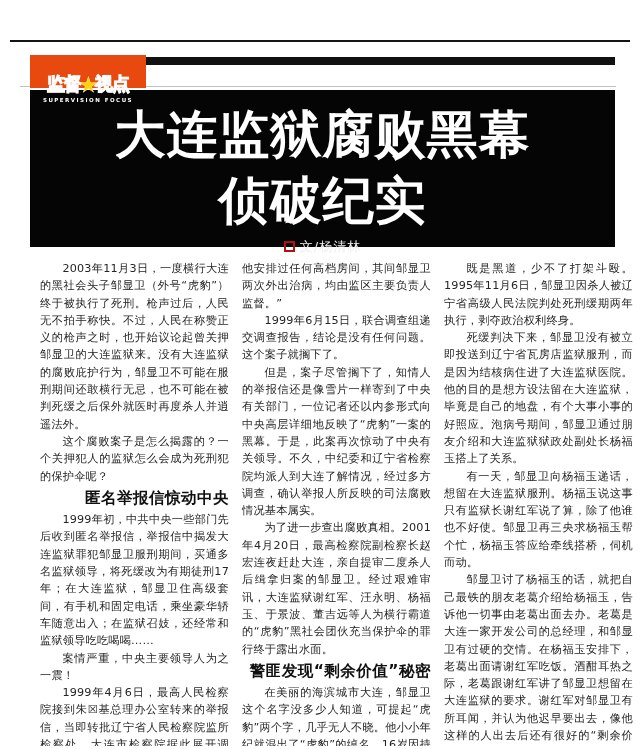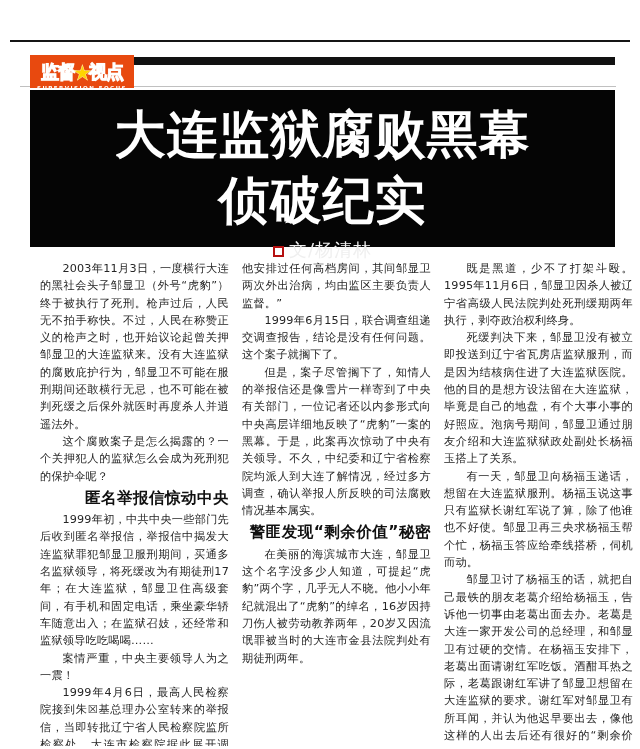--- a/index.html
+++ b/index.html
@@ -12,24 +12,24 @@
   }
   .page { position: absolute; inset: 0; width: 640px; height: 749px; background: #fff; }
 
   .top-rule {
     position: absolute; left: 10px; top: 40px; width: 620px; height: 2px;
     background: #151515;
   }
 
   
   .logo {
-    position: absolute; left: 30px; top: 55px; width: 104px; height: 33px;
+    position: absolute; left: 30px; top: 55px; width: 116px; height: 33px;
     background: #e8490f;
     box-sizing: border-box;
-    padding-top: 6px;
+    padding-top: 18px;
     text-align: center;
     z-index: 2;
   }
   .logo-main {
     font-size: 18px; font-weight: 700; line-height: 21px;
     color: #d43505;
     -webkit-text-stroke: 1px #ffffff;
     text-shadow: 0 0 1px #fff;
     white-space: nowrap;
     letter-spacing: -1px;
@@ -69,21 +69,21 @@
     margin: 8px; padding-top: 8px;
     font-size: 51px; font-weight: 700;
     line-height: 58px;
     color: #ffffff;
     letter-spacing: 1px;
     white-space: nowrap;
   }
   .banner .title-line2 { padding-top: 0; }
   .byline {
     margin-top: 5px;
-    font-size: 18px; color: #efefef;
+    font-size: 13px; color: #efefef;
     letter-spacing: 1px;
   }
   .byline-square {
     display: inline-block;
     width: 7px; height: 7px;
     border: 2px solid #b51010;
     margin-right: 5px;
     vertical-align: -1px;
   }
 
@@ -141,20 +141,21 @@
         <p>这个腐败案子是怎么揭露的？一个关押犯人的监狱怎么会成为死刑犯的保护伞呢？</p>
         <h3>匿名举报信惊动中央</h3>
         <p>1999年初，中共中央一些部门先后收到匿名举报信，举报信中揭发大连监狱罪犯邹显卫服刑期间，买通多名监狱领导，将死缓改为有期徒刑17年；在大连监狱，邹显卫住高级套间，有手机和固定电话，乘坐豪华轿车随意出入；在监狱召妓，还经常和监狱领导吃吃喝喝……</p>
         <p>案情严重，中央主要领导人为之一震！</p>
         <p>1999年4月6日，最高人民检察院接到朱☒基总理办公室转来的举报信，当即转批辽宁省人民检察院监所检察处。大连市检察院据此展开调查，但没有调查出什么结果。</p>
       </div>
       <div class="col">
         <p class="noindent">他安排过任何高档房间，其间邹显卫两次外出治病，均由监区主要负责人监督。”</p>
         <p>1999年6月15日，联合调查组递交调查报告，结论是没有任何问题。这个案子就搁下了。</p>
         <p>但是，案子尽管搁下了，知情人的举报信还是像雪片一样寄到了中央有关部门，一位记者还以内参形式向中央高层详细地反映了“虎豹”一案的黑幕。于是，此案再次惊动了中央有关领导。不久，中纪委和辽宁省检察院均派人到大连了解情况，经过多方调查，确认举报人所反映的司法腐败情况基本属实。</p>
+        <p>为了进一步查出腐败真相。2001年4月20日，最高检察院副检察长赵宏连夜赶赴大连，亲自提审二度杀人后缉拿归案的邹显卫。经过艰难审讯，大连监狱谢红军、汪永明、杨福玉、于景波、董吉远等人为横行霸道的“虎豹”黑社会团伙充当保护伞的罪行终于露出水面。</p>
         <h3>警匪发现“剩余价值”秘密</h3>
         <p>在美丽的海滨城市大连，邹显卫这个名字没多少人知道，可提起“虎豹”两个字，几乎无人不晓。他小小年纪就混出了“虎豹”的绰名，16岁因持刀伤人被劳动教养两年，20岁又因流氓罪被当时的大连市金县法院判处有期徒刑两年。</p>
       </div>
       <div class="col">
         <p>既是黑道，少不了打架斗殴。1995年11月6日，邹显卫因杀人被辽宁省高级人民法院判处死刑缓期两年执行，剥夺政治权利终身。</p>
         <p>死缓判决下来，邹显卫没有被立即投送到辽宁省瓦房店监狱服刑，而是因为结核病住进了大连监狱医院。他的目的是想方设法留在大连监狱，毕竟是自己的地盘，有个大事小事的好照应。泡病号期间，邹显卫通过朋友介绍和大连监狱狱政处副处长杨福玉搭上了关系。</p>
         <p>有一天，邹显卫向杨福玉递话，想留在大连监狱服刑。杨福玉说这事只有监狱长谢红军说了算，除了他谁也不好使。邹显卫再三央求杨福玉帮个忙，杨福玉答应给牵线搭桥，伺机而动。</p>
         <p>邹显卫讨了杨福玉的话，就把自己最铁的朋友老葛介绍给杨福玉，告诉他一切事由老葛出面去办。老葛是大连一家开发公司的总经理，和邹显卫有过硬的交情。在杨福玉安排下，老葛出面请谢红军吃饭。酒酣耳热之际，老葛跟谢红军讲了邹显卫想留在大连监狱的要求。谢红军对邹显卫有所耳闻，并认为他迟早要出去，像他这样的人出去后还有很好的“剩余价值”可利用。不过，老谋</p>
       </div>
     </div>

